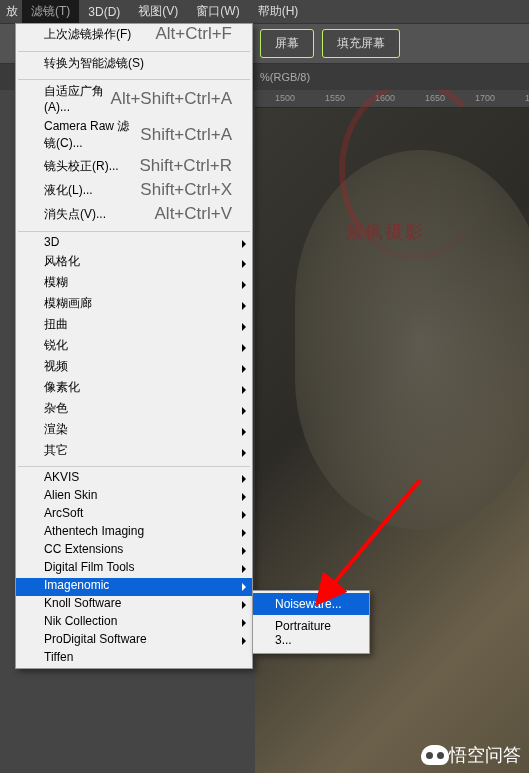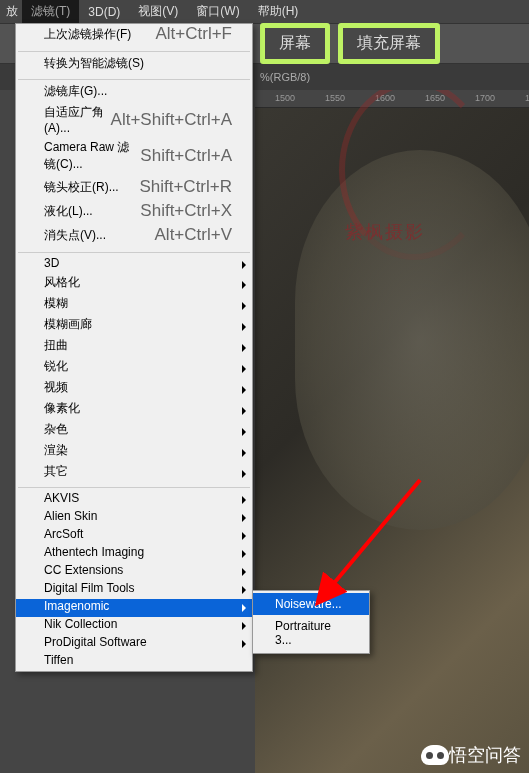--- a/index.html
+++ b/index.html
@@ -34,24 +34,24 @@
       height: 40px;
       background: #535353;
       display: flex;
       align-items: center;
       padding-left: 260px;
       gap: 8px;
       border-bottom: 1px solid #333;
     }
     .toolbar-btn {
       background: #474747;
-      border: 5px solid #bef264;
+      border: 1px solid #bef264;
       color: #ddd;
       padding: 5px 14px;
-      font-size: 16px;
+      font-size: 12px;
       border-radius: 3px;
     }
     .tab-row {
       height: 26px;
       background: #3a3a3a;
       display: flex;
       align-items: center;
       padding-left: 260px;
       color: #aaa;
       font-size: 11px;
@@ -253,23 +253,20 @@
   <div class="menu-item">
     <span>上次滤镜操作(F)</span>
     <span class="menu-shortcut">Alt+Ctrl+F</span>
   </div>
   <div class="menu-sep"></div>
   <div class="menu-item">
     <span>转换为智能滤镜(S)</span>
   </div>
   <div class="menu-sep"></div>
   <div class="menu-item">
-      <span>滤镜库(G)...</span>
-    </div>
-  <div class="menu-item">
       <span>自适应广角(A)...</span>
       <span class="menu-shortcut">Alt+Shift+Ctrl+A</span>
     </div>
   <div class="menu-item">
       <span>Camera Raw 滤镜(C)...</span>
       <span class="menu-shortcut">Shift+Ctrl+A</span>
     </div>
   <div class="menu-item">
       <span>镜头校正(R)...</span>
       <span class="menu-shortcut">Shift+Ctrl+R</span>
@@ -347,20 +344,24 @@
   <div class="menu-item">
       <span>CC Extensions</span>
       <span class="submenu-arrow"></span>
     </div>
   <div class="menu-item">
       <span>Digital Film Tools</span>
       <span class="submenu-arrow"></span>
     </div>
   <div class="menu-item highlight">
       <span>Imagenomic</span>
+      <span class="submenu-arrow"></span>
+    </div>
+  <div class="menu-item">
+      <span>Knoll Software</span>
       <span class="submenu-arrow"></span>
     </div>
   <div class="menu-item">
       <span>Nik Collection</span>
       <span class="submenu-arrow"></span>
     </div>
   <div class="menu-item">
       <span>ProDigital Software</span>
       <span class="submenu-arrow"></span>
     </div>

